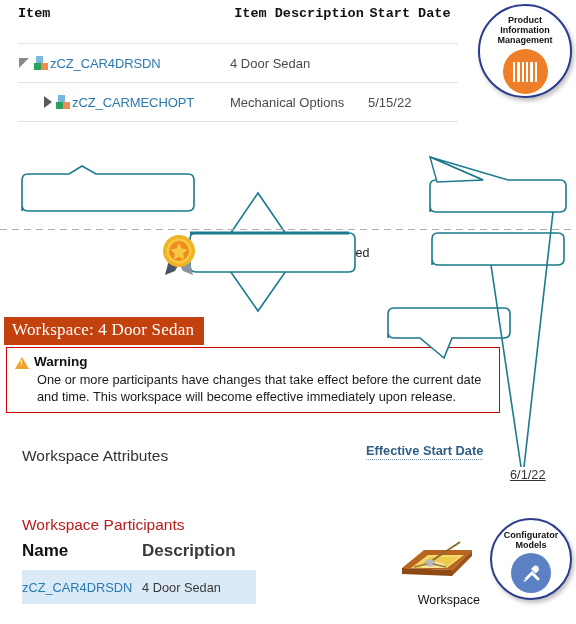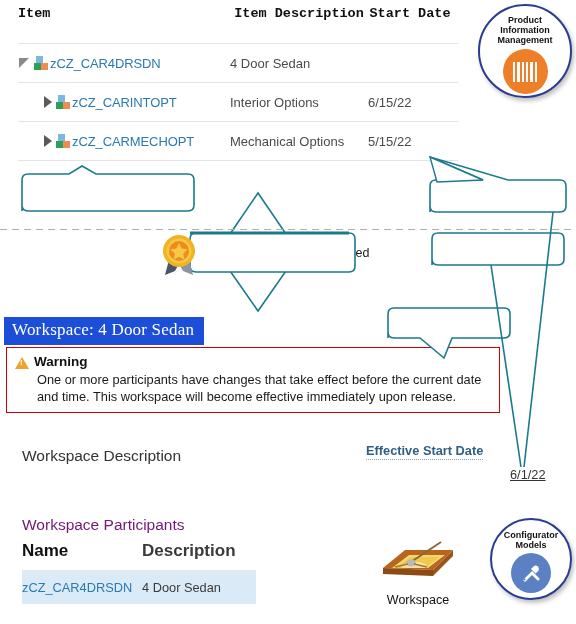--- a/index.html
+++ b/index.html
@@ -127,31 +127,31 @@
   .barcode { display:flex; gap:2px; height: 20px; align-items:center; }
   .barcode b { display:block; background:#fff; width:2px; height:20px; }
   .barcode b.w { width:3px; }
 
   #cfg-badge { left: 490px; top: 518px; width: 82px; height: 82px; padding-top: 10px; }
   #cfg-badge .btitle { font-size: 9px; }
   #cfg-badge .bdisc { width: 40px; height: 40px; background: #5b81c4; margin-top: 3px; font-size: 19px; color:#fff; }
 
   
   #workspace-icon {
-    position: absolute; left: 374px; top: 540px;
-    width: 88px; text-align: center;
+    position: absolute; left: 392px; top: 540px;
+    width: 88px; text-align: right;
   }
   #workspace-icon .wlabel {
     font-size: 12.5px; color: #111; margin-top: 1px;
   }
 
   
   #ws-title {
     position: absolute; left: 4px; top: 317px;
-    background: #1d4ed8;
+    background: #c2410c;
     color: #ffffff;
     font-family: "Liberation Serif", serif;
     font-size: 17px;
     padding: 3px 10px 5px 8px;
     letter-spacing: .2px;
   }
 
   
   #warning-box {
     position: absolute; left: 6px; top: 347px;
@@ -191,21 +191,21 @@
     font-size: 12.8px; font-weight: bold; color: #2f5f87;
     border-bottom: 1px dotted #8aa0b2;
     padding-bottom: 1px;
   }
   #eff-value {
     position: absolute; left: 510px; top: 467px;
     font-size: 12.8px; color: #333; text-decoration: underline;
   }
   #part-heading {
     position: absolute; left: 22px; top: 516px;
-    font-size: 15.5px; color: #701a75;
+    font-size: 15.5px; color: #b91c1c;
   }
   #part-table {
     position: absolute; left: 22px; top: 541px;
     width: 234px;
   }
   #part-table .ph {
     display: flex; font-weight: bold; font-size: 17px; color: #111;
     padding-bottom: 9px;
   }
   #part-table .pr {
@@ -238,34 +238,20 @@
             <i class="b1"></i>
             <i class="b2"></i>
             <i class="b3"></i>
           </span>
         <span class="item-link">zCZ_CAR4DRSDN</span>
       </div>
       <div class="col-desc">4 Door Sedan</div>
       <div class="col-date"></div>
     </div>
 
-    <div class="tt-row">
-      <div class="col-item">
-        <span class="indent"></span>
-        <span class="twisty collapsed"></span>
-        <span class="blocks-icon">
-            <i class="b1"></i>
-            <i class="b2"></i>
-            <i class="b3"></i>
-          </span>
-        <span class="item-link">zCZ_CARINTOPT</span>
-      </div>
-      <div class="col-desc">Interior Options</div>
-      <div class="col-date">6/15/22</div>
-    </div>
 
     <div class="tt-row">
       <div class="col-item">
         <span class="indent"></span>
         <span class="twisty collapsed"></span>
         <span class="blocks-icon">
             <i class="b1"></i>
             <i class="b2"></i>
             <i class="b3"></i>
           </span>
@@ -297,21 +283,21 @@
   <div id="ws-title">Workspace: 4 Door Sedan</div>
 
   <div id="warning-box">
     <div class="warn-head">
       <span class="warn-tri"></span>
       <span class="warn-title">Warning</span>
     </div>
     <div class="warn-body">One or more participants have changes that take effect before the current date and time. This workspace will become effective immediately upon release.</div>
   </div>
 
-  <div id="attr-heading">Workspace Description</div>
+  <div id="attr-heading">Workspace Attributes</div>
   <div id="eff-label">Effective Start Date</div>
   <div id="eff-value">6/1/22</div>
 
   <div id="part-heading">Workspace Participants</div>
   <div id="part-table">
     <div class="ph">
       <div class="p-name">Name</div>
       <div class="p-desc">Description</div>
     </div>
     <div class="pr">

